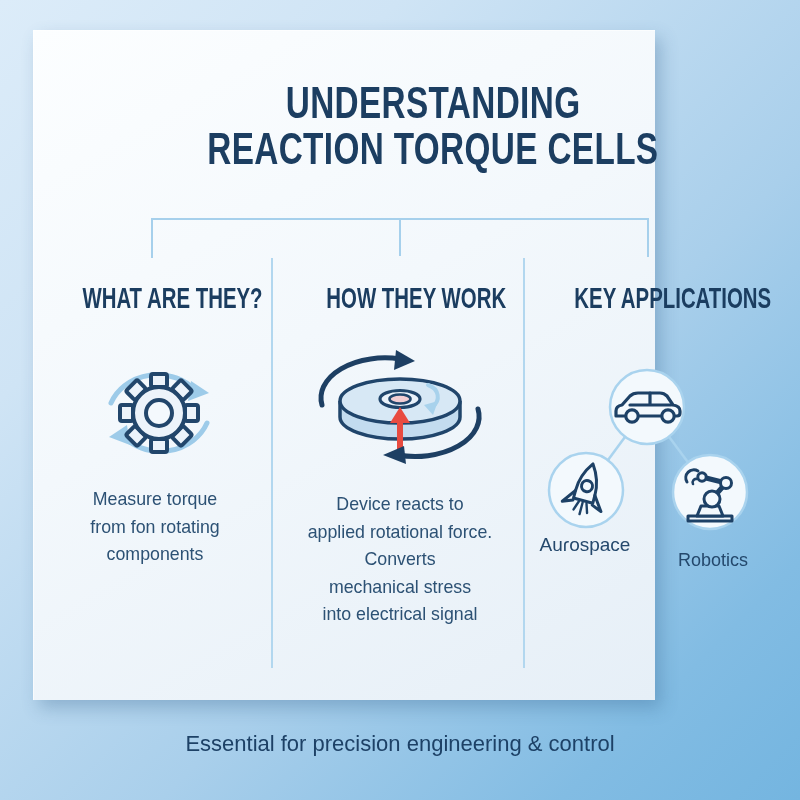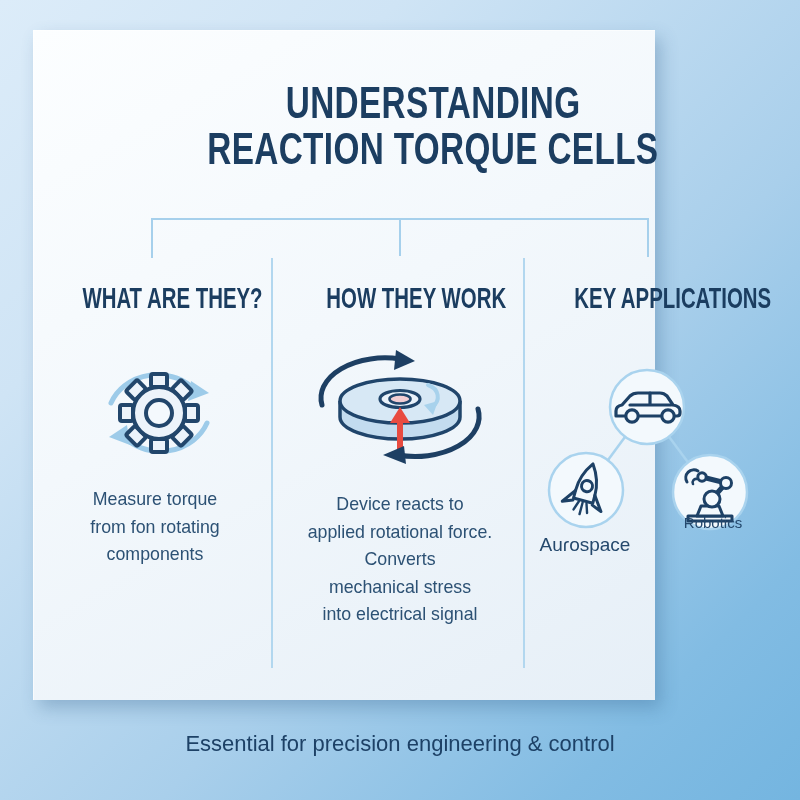--- a/index.html
+++ b/index.html
@@ -157,17 +157,17 @@
       <line x1="16" y1="-10" x2="-8" y2="-16" stroke-width="5" fill="none"></line>
       <circle cx="2" cy="6" r="8" stroke-width="3"></circle>
       <circle cx="16" cy="-10" r="5.5" stroke-width="3"></circle>
       <circle cx="-8" cy="-16" r="4.2" stroke-width="3"></circle>
       <path d="M-12 -22 A 8 8 0 0 0 -23 -11" fill="none" stroke-width="3"></path>
       <path d="M-13 -14 A 3.5 3.5 0 0 0 -17 -9" fill="none" stroke-width="2.6"></path>
     </g>
   </svg>
 
   <div class="abs app-label" style="left:472px; top:504px; width:160px;">Auɾospace</div>
-  <div class="abs app-label" style="left:600px; top:484px; width:160px; font-size:15px;">Robotics</div>
+  <div class="abs app-label" style="left:600px; top:520px; width:160px; font-size:18px;">Robotics</div>
 
 </div>
 
 <div class="abs footer-text">Essential for precision engineering &amp; control</div>
 
 </body></html>

